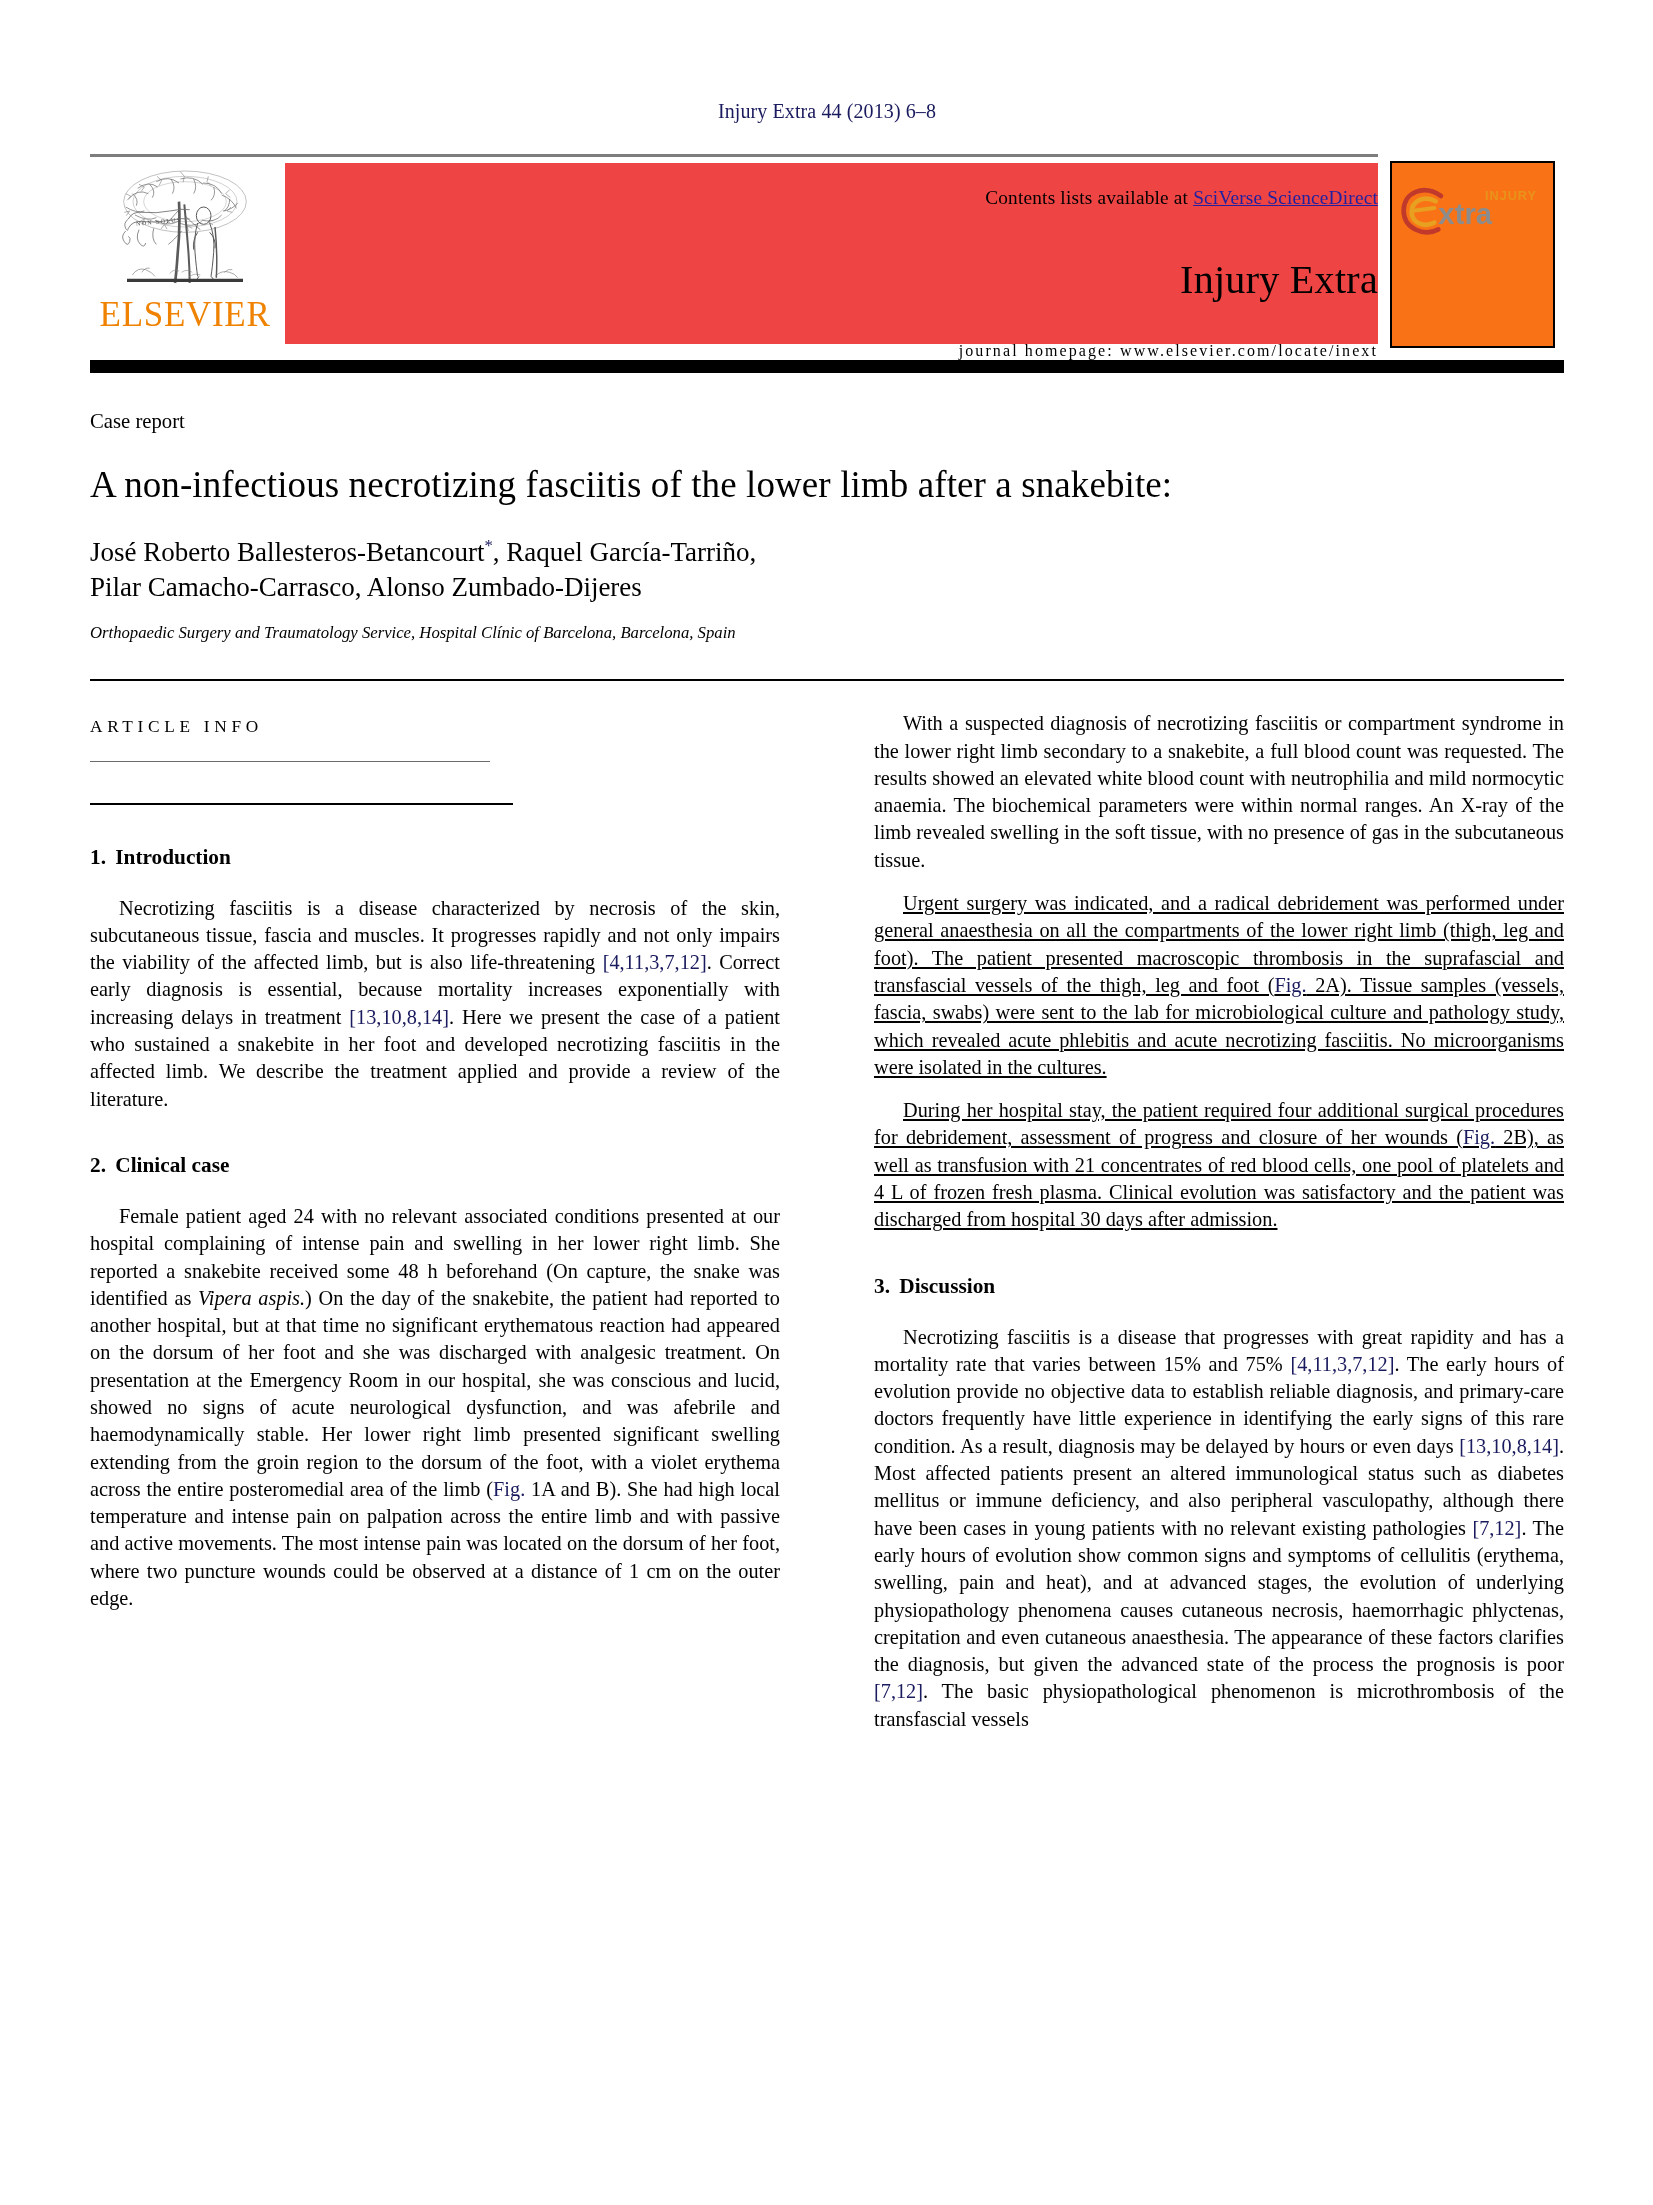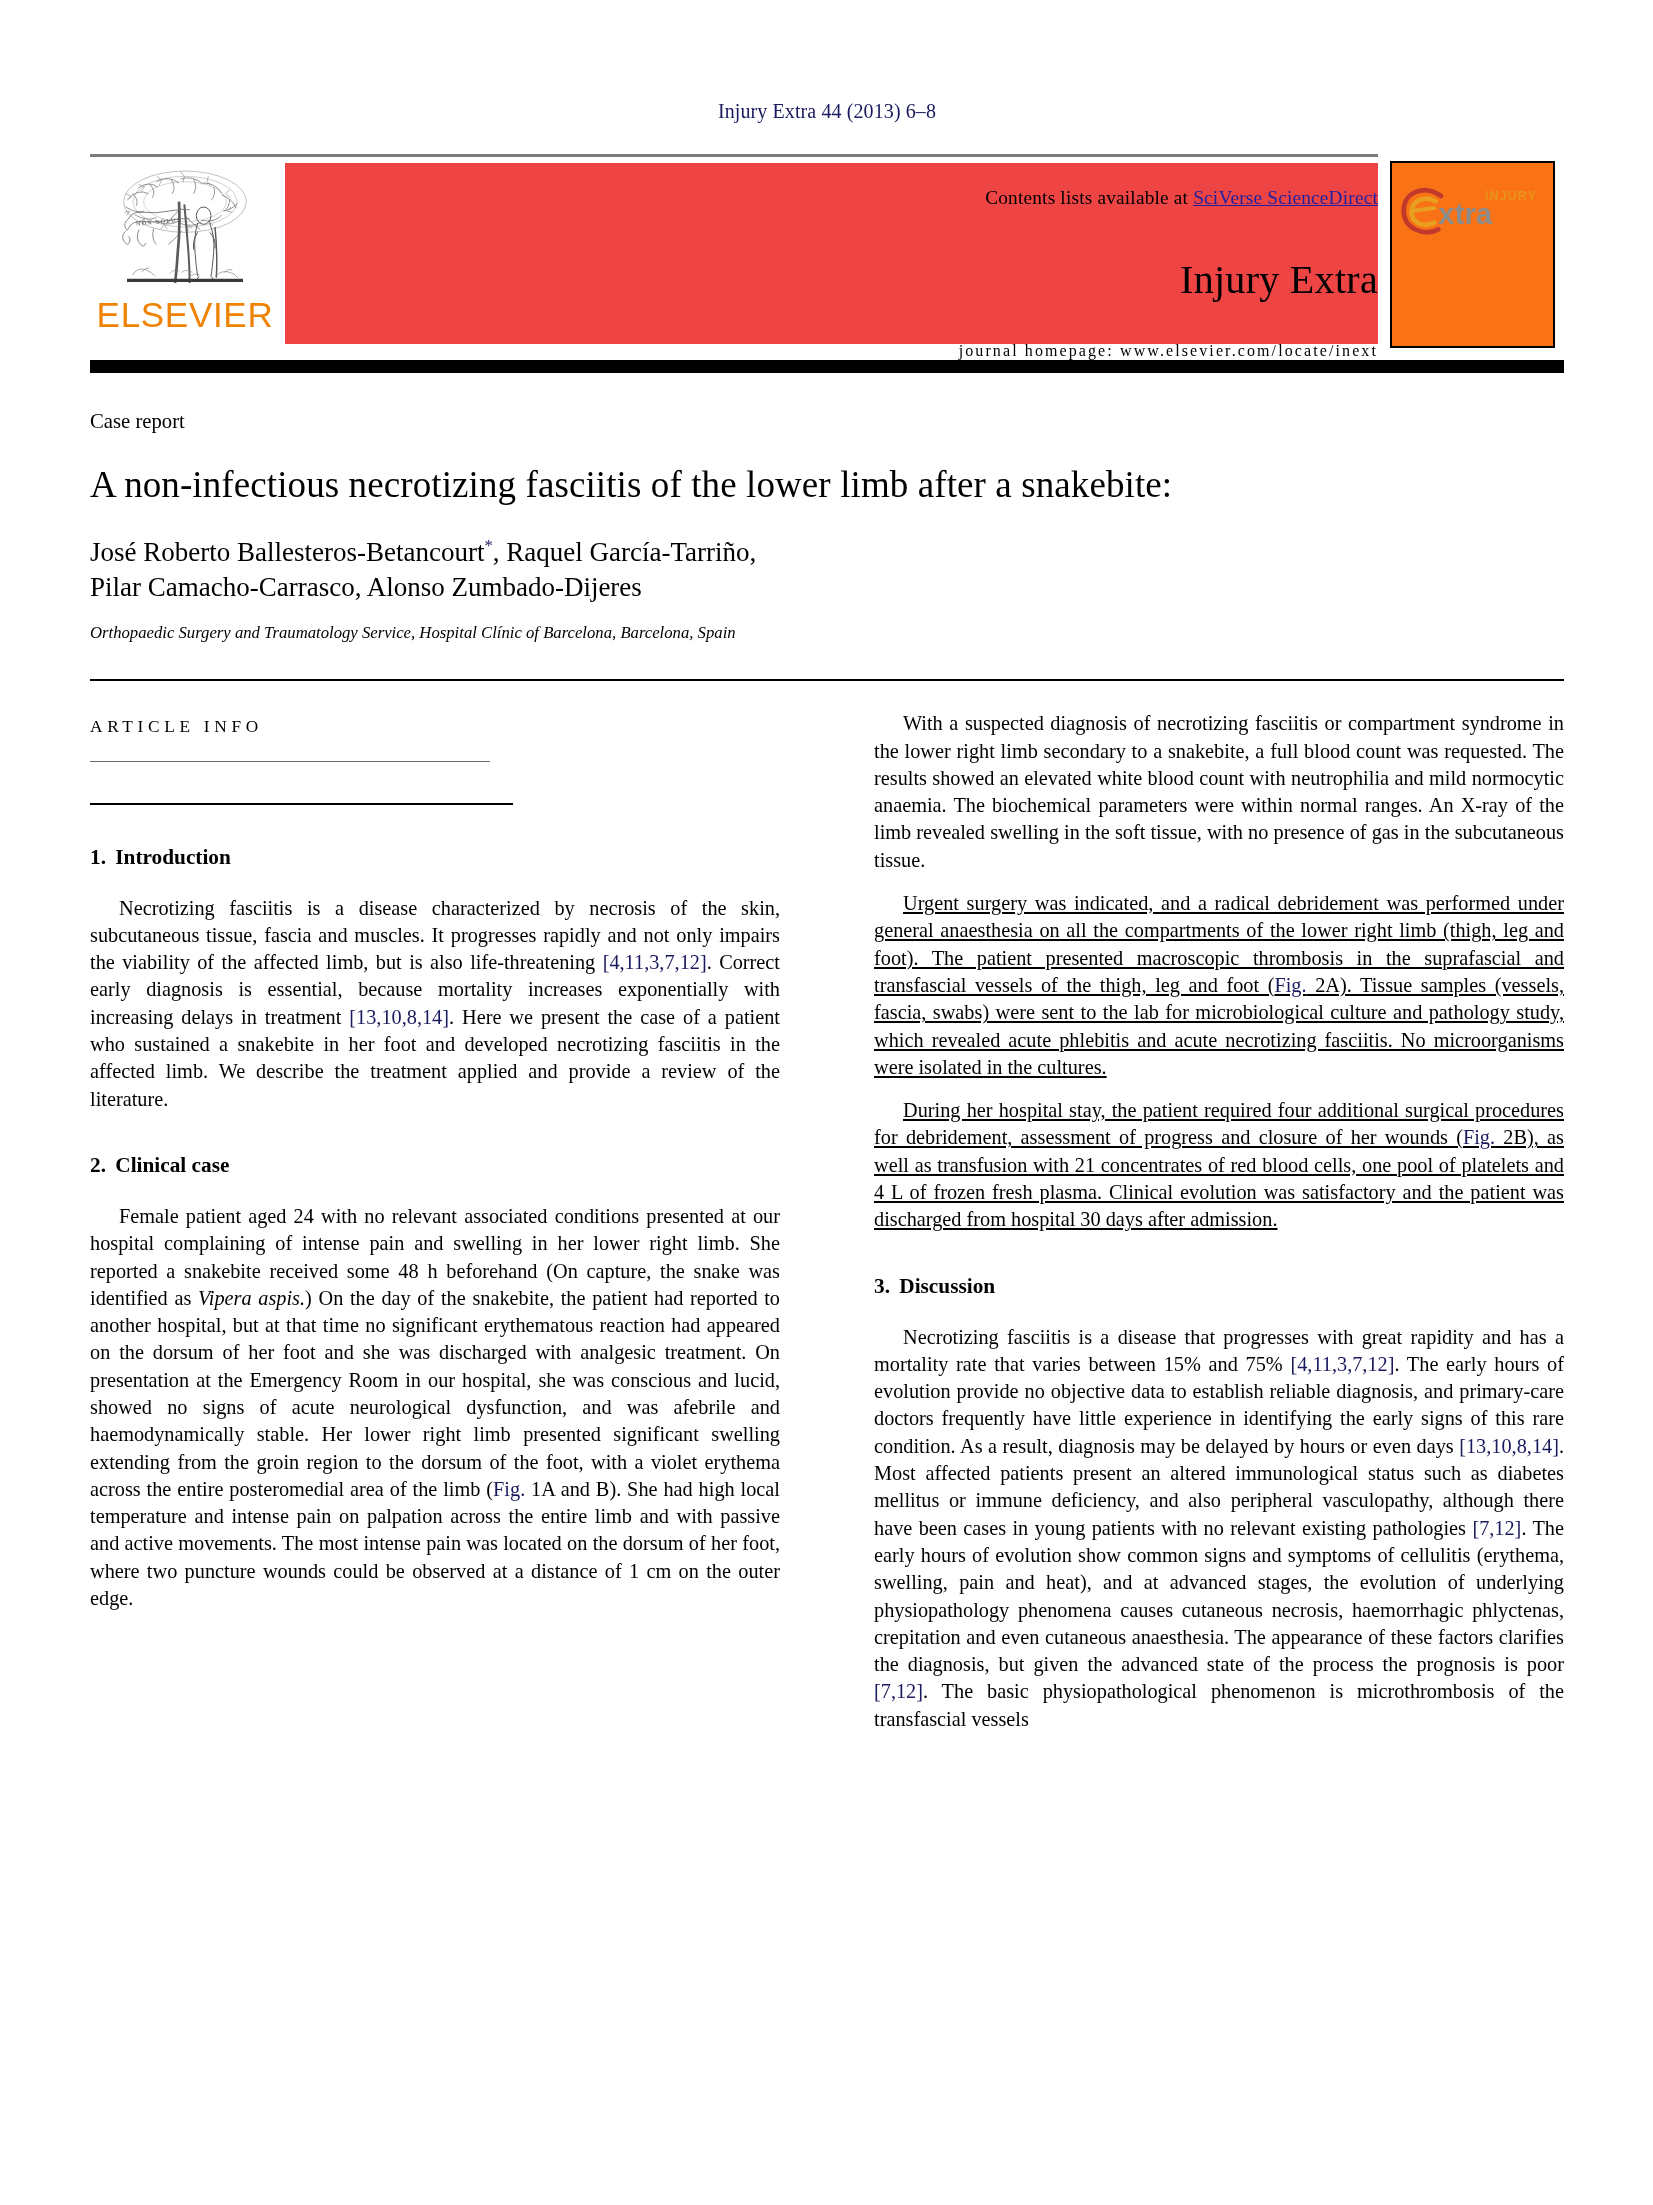--- a/index.html
+++ b/index.html
@@ -60,21 +60,21 @@
     align-items: center;
     justify-content: flex-start;
   }
   .tree-logo {
     width: 140px;
     height: 128px;
     margin-top: 4px;
   }
   .elsevier-word {
     color: #ef8200;
-    font-family: Liberation Sans, sans-serif;
+    font-family: Liberation Serif, serif;
     font-size: 35px;
     letter-spacing: 0.7px;
     line-height: 1;
     margin-top: 1.3px;
   }
   .journal-band {
     position: absolute;
     left: 195px;
     top: 0px;
     width: 1093px;

